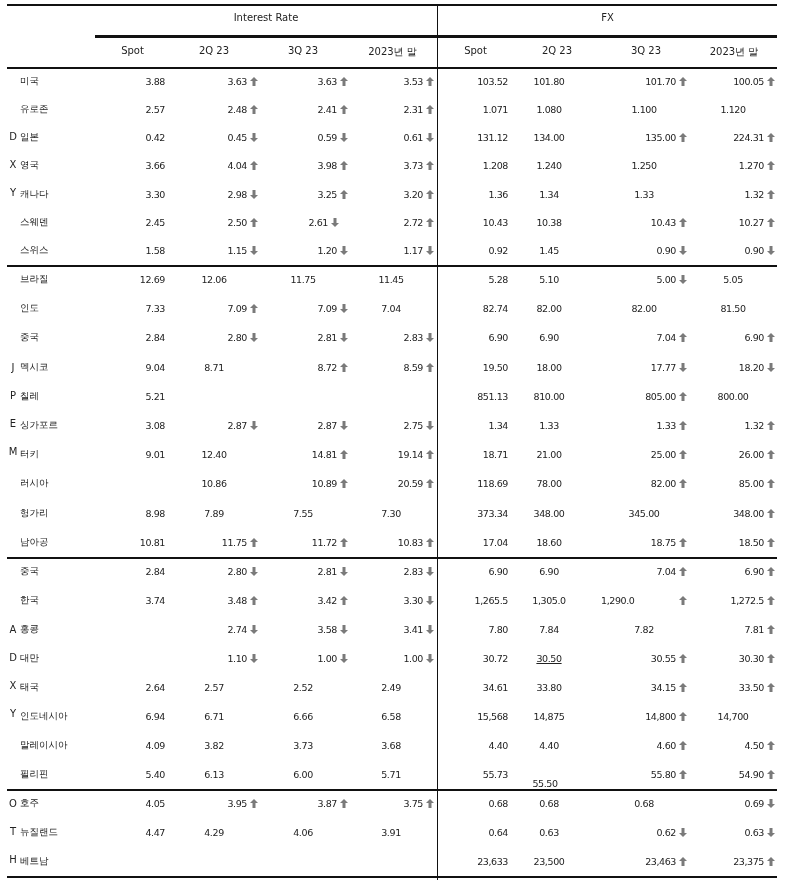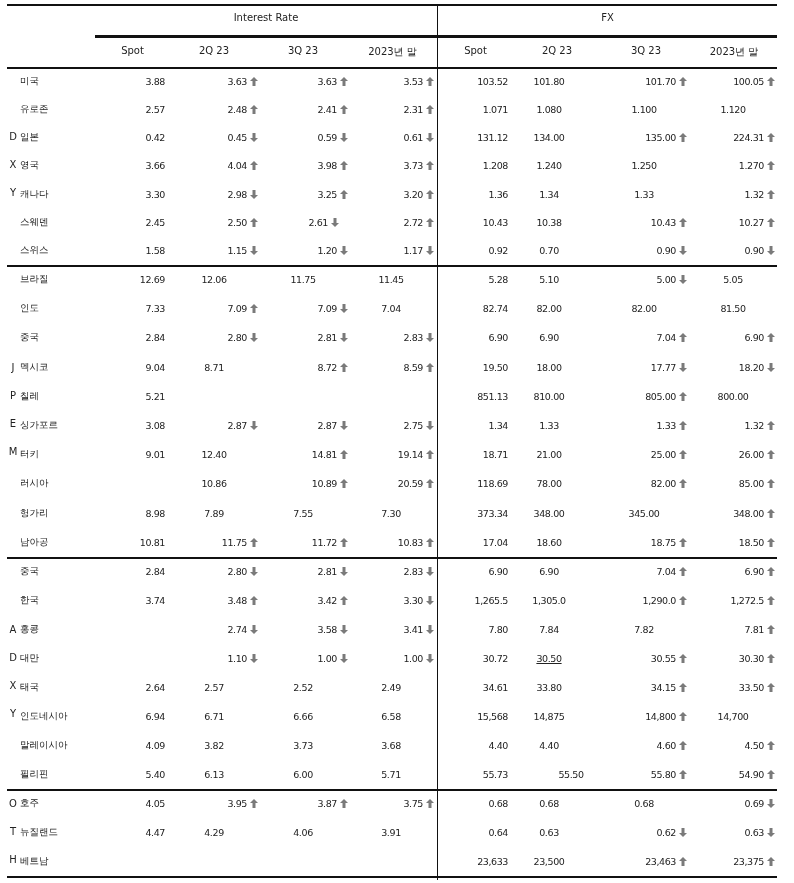--- a/index.html
+++ b/index.html
@@ -364,21 +364,21 @@
           <span class="arr">
             <svg width="8" height="9" viewBox="0 0 8 9">
               <path d="M4 9 L8 5 L5.5 5 L5.5 0 L2.5 0 L2.5 5 L0 5 Z" fill="#7a7a7a"></path>
             </svg>
           </span>
         </div>
         <div class="cell r" style="left: 431px; width: 70px;">
           <span class="val">0.92</span>
         </div>
         <div class="cell c" style="left: 506px; width: 72px;">
-          <span class="val">0.70</span>
+          <span class="val">1.45</span>
         </div>
         <div class="cell r" style="left: 594px; width: 86px;">
           <span class="val">0.90</span>
           <span class="arr">
             <svg width="8" height="9" viewBox="0 0 8 9">
               <path d="M4 9 L8 5 L5.5 5 L5.5 0 L2.5 0 L2.5 5 L0 5 Z" fill="#7a7a7a"></path>
             </svg>
           </span>
         </div>
         <div class="cell r" style="left: 684px; width: 84px;">
@@ -910,21 +910,21 @@
               <path d="M4 9 L8 5 L5.5 5 L5.5 0 L2.5 0 L2.5 5 L0 5 Z" fill="#7a7a7a"></path>
             </svg>
           </span>
         </div>
         <div class="cell r" style="left: 431px; width: 70px; justify-content: flex-end;">
           <span class="val">1,265.5</span>
         </div>
         <div class="cell c" style="left: 506px; width: 72px;">
           <span class="val">1,305.0</span>
         </div>
-        <div class="cell r" style="left: 594px; width: 86px;">
+        <div class="cell r" style="left: 594px; width: 86px; justify-content: space-between;">
           <span class="val">1,290.0</span>
           <span class="arr">
             <svg width="8" height="9" viewBox="0 0 8 9">
               <path d="M4 0 L8 4 L5.5 4 L5.5 9 L2.5 9 L2.5 4 L0 4 Z" fill="#7a7a7a"></path>
             </svg>
           </span>
         </div>
         <div class="cell r" style="left: 684px; width: 84px;">
           <span class="val">1,272.5</span>
           <span class="arr">
@@ -1149,21 +1149,21 @@
         </div>
         <div class="cell c" style="left: 251px; width: 90px;">
           <span class="val">6.00</span>
         </div>
         <div class="cell c" style="left: 341px; width: 86px;">
           <span class="val">5.71</span>
         </div>
         <div class="cell r" style="left: 431px; width: 70px;">
           <span class="val">55.73</span>
         </div>
-        <div class="cell c" style="left: 528px; width: 72px;">
+        <div class="cell c" style="left: 502px; width: 72px; align-items: flex-end;">
           <span class="val">55.50</span>
         </div>
         <div class="cell r" style="left: 594px; width: 86px;">
           <span class="val">55.80</span>
           <span class="arr">
             <svg width="8" height="9" viewBox="0 0 8 9">
               <path d="M4 0 L8 4 L5.5 4 L5.5 9 L2.5 9 L2.5 4 L0 4 Z" fill="#7a7a7a"></path>
             </svg>
           </span>
         </div>

